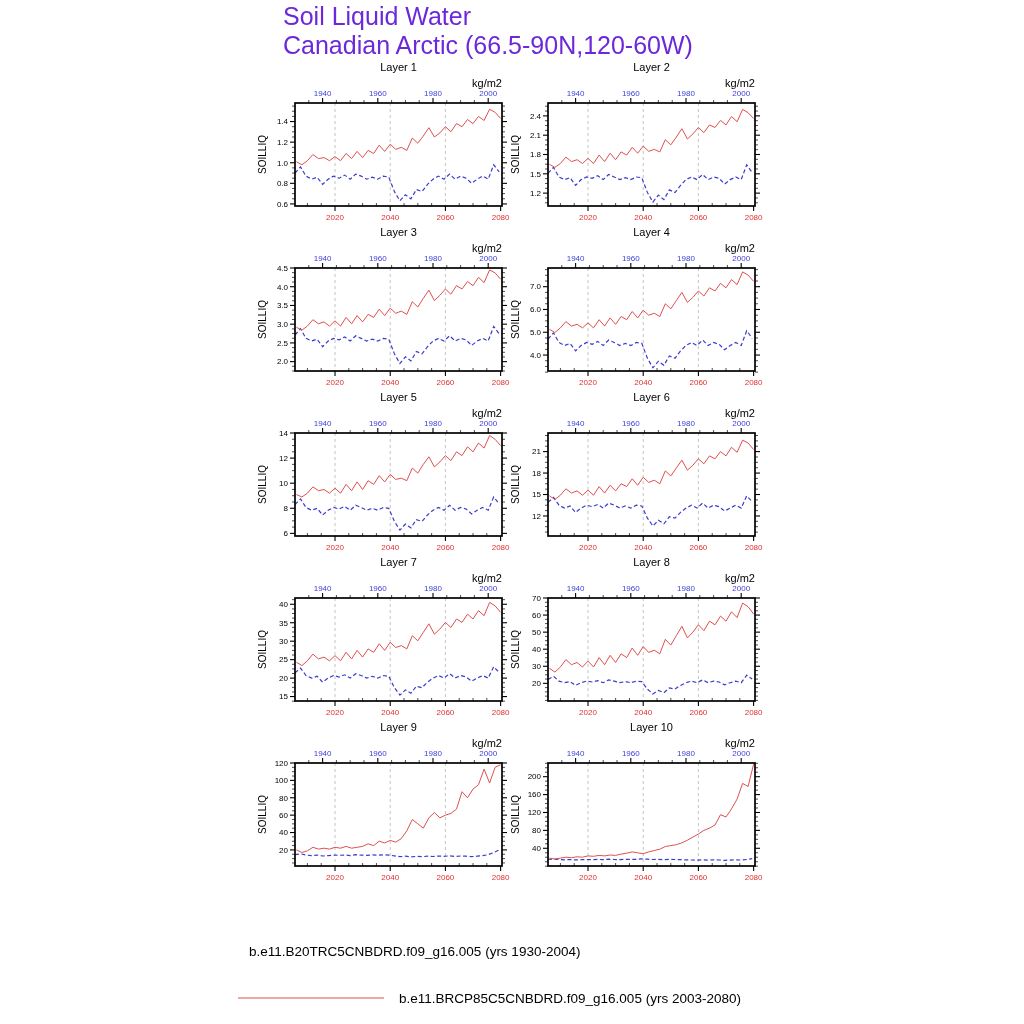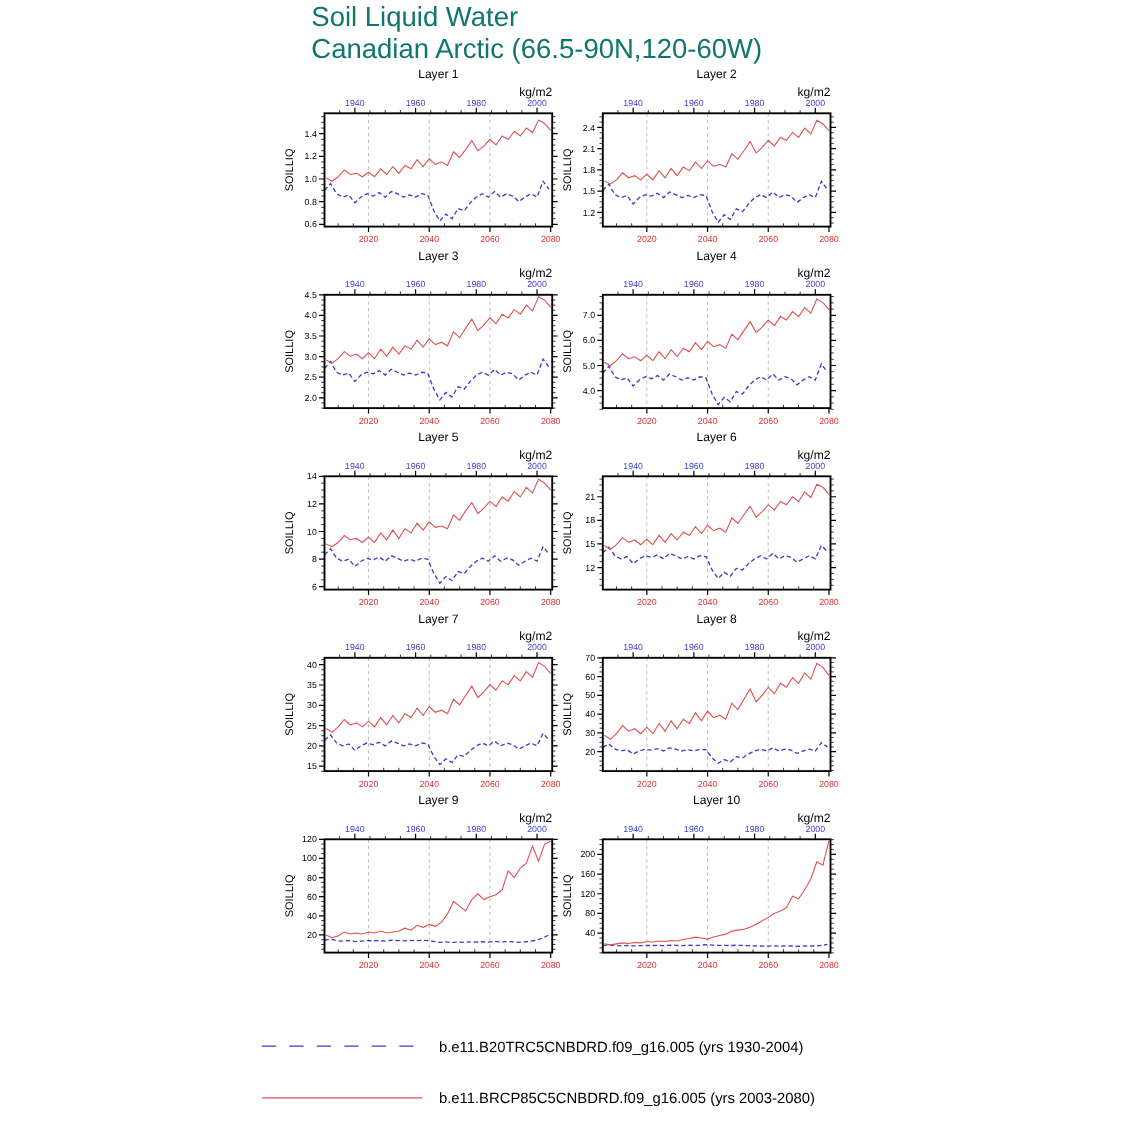--- a/index.html
+++ b/index.html
@@ -1,18 +1,18 @@
 <!DOCTYPE html>
 <html><head>
 <meta charset="utf-8">
 <style>
   html,body{margin:0;padding:0;background:#fff;}
   #figure{position:relative;width:1024px;height:1024px;background:#fff;overflow:hidden;
           font-family:"Liberation Sans", sans-serif;}
-  #main-title{position:absolute;left:283px;top:2px;font-size:25px;line-height:1.16;color:#0f766e;white-space:nowrap;}
+  #main-title{position:absolute;left:283px;top:2px;font-size:25px;line-height:1.16;color:#6d28d9;white-space:nowrap;}
   .panel{position:absolute;}
   .legend-row{position:absolute;display:flex;align-items:center;height:16px;}
   .legend-row .label{margin-left:13px;font-size:13.5px;color:#000;white-space:nowrap;}
 </style>
 </head>
 <body>
 
 <div id="figure">
   <div id="main-title">
     <div>Soil Liquid Water</div>
@@ -977,21 +977,21 @@
         <line x1="37" y1="47.74283231972197" x2="40" y2="47.74283231972197" stroke="#000000" stroke-width="0.7"></line>
         <line x1="247" y1="47.74283231972197" x2="250" y2="47.74283231972197" stroke="#000000" stroke-width="0.7"></line>
         <line x1="37" y1="43.26846220677672" x2="40" y2="43.26846220677672" stroke="#000000" stroke-width="0.7"></line>
         <line x1="247" y1="43.26846220677672" x2="250" y2="43.26846220677672" stroke="#000000" stroke-width="0.7"></line>
         <text x="143.5" y="11" text-anchor="middle" font-size="11" fill="#000000">Layer 10</text>
         <text x="247" y="27" text-anchor="end" font-size="11" fill="#000000">kg/m2</text>
         <text x="0" y="0" text-anchor="middle" font-size="10" fill="#000000" transform="translate(11,94.5) rotate(-90)">SOILLIQ</text>
       </svg>
     </div>
 
-  <div class="legend-row" style="left:236px;top:943px;">
+  <div class="legend-row" style="left:236px;top:943px;flex-direction:column;">
     <svg width="150" height="16">
       <line x1="2" y1="8" x2="148" y2="8" id="leg-hist-line" stroke="#3c3ccc" stroke-width="1.3" stroke-dasharray="13,12"></line>
     </svg>
     <span class="label">b.e11.B20TRC5CNBDRD.f09_g16.005 (yrs 1930-2004)</span>
   </div>
   <div class="legend-row" style="left:236px;top:990px;">
     <svg width="150" height="16">
       <line x1="2" y1="8" x2="148" y2="8" id="leg-rcp-line" stroke="#e05050" stroke-width="1.1"></line>
     </svg>
     <span class="label">b.e11.BRCP85C5CNBDRD.f09_g16.005 (yrs 2003-2080)</span>

